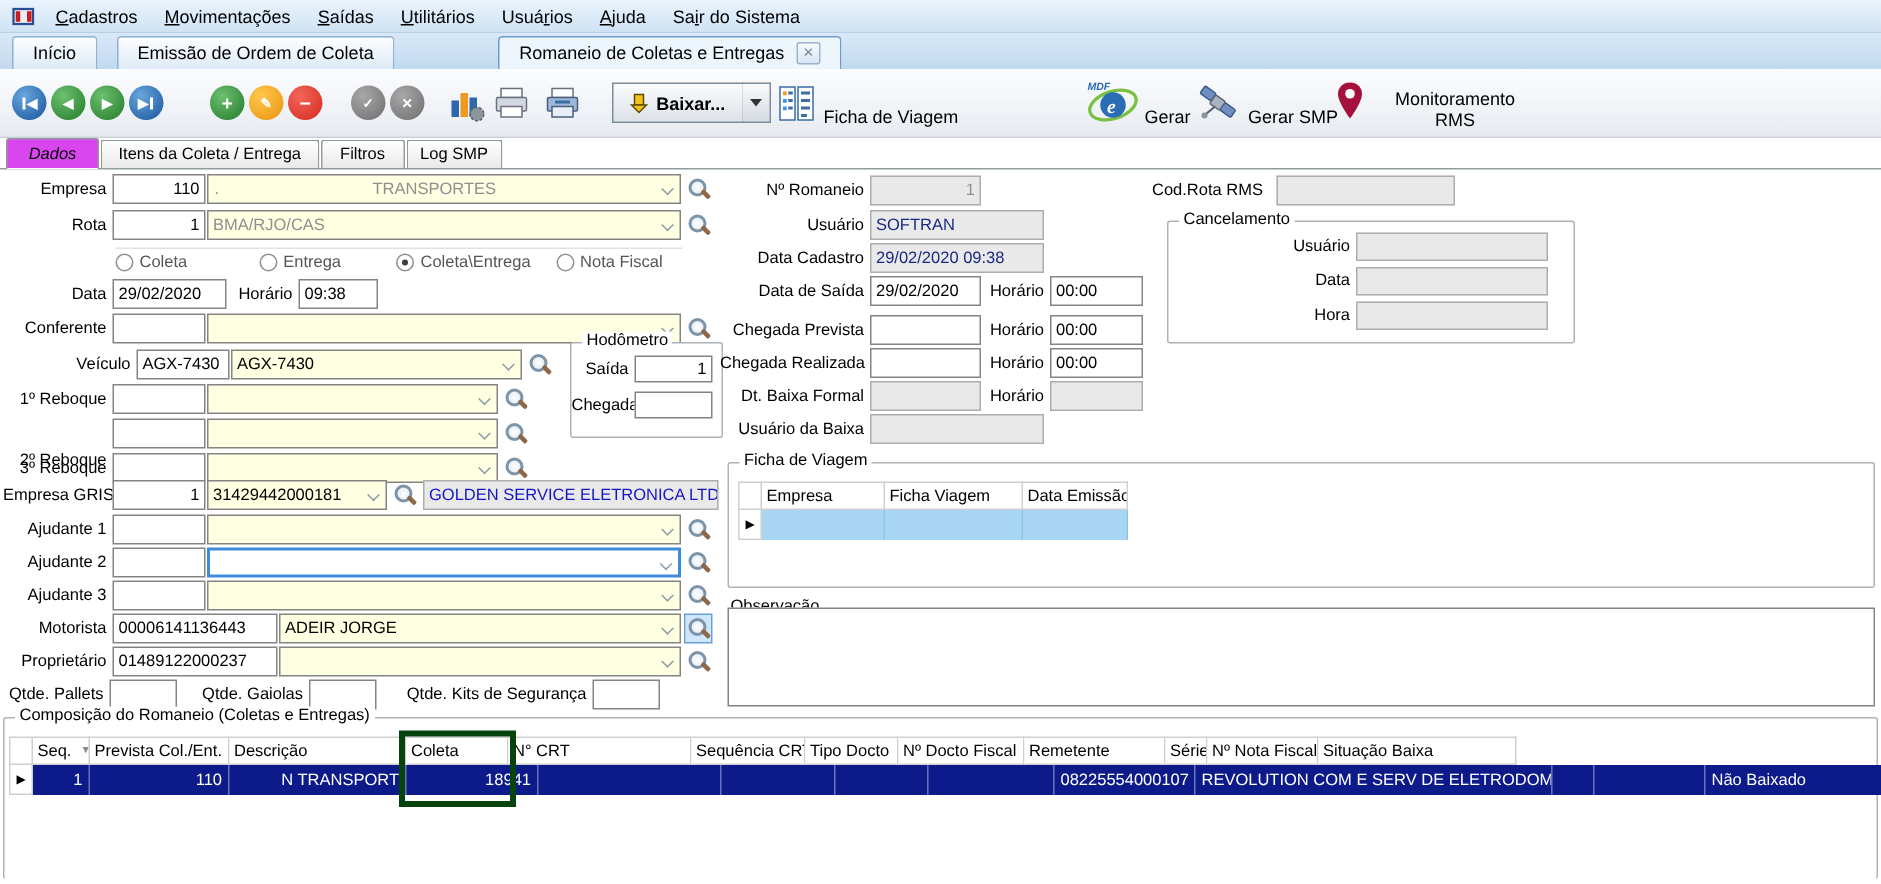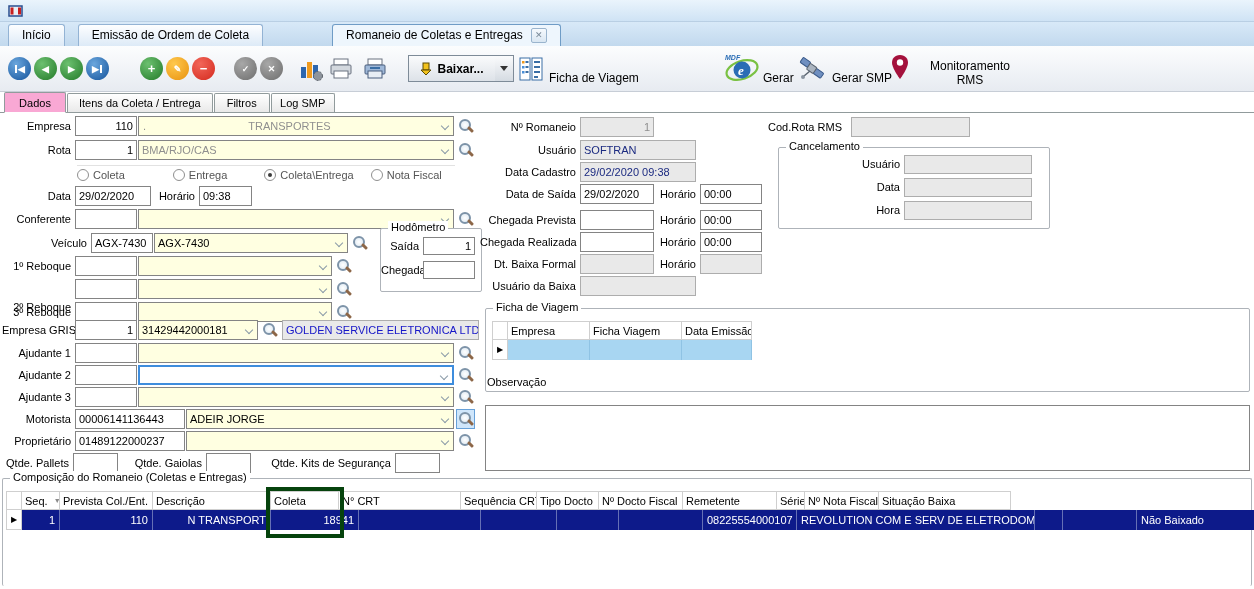--- a/index.html
+++ b/index.html
@@ -46,21 +46,21 @@
                   border:1px solid #7e8b98; border-left:none; background:linear-gradient(#fafbfc,#d5dbe2);
                   display:flex; align-items:center; justify-content:center; }
   .darr { width:0; height:0; border-left:4px solid transparent; border-right:4px solid transparent; border-top:5px solid #333; }
 
   
   .subtabs { position:absolute; left:0; top:92px; width:1254px; height:21px;
              border-bottom:1px solid #919b9c; background:#fff; display:flex; align-items:flex-end; padding-left:4px; }
   .subtab { border:1px solid #919b9c; border-bottom:none; border-radius:2px 2px 0 0;
             background:linear-gradient(#ffffff,#e9e9e9); padding:2px 11px; height:19px; margin-right:1px;
             display:flex; align-items:center; white-space:nowrap; }
-  .subtab.active { background:#f9a8d4; height:21px; position:relative; top:1px; border-bottom:1px solid #fff; }
+  .subtab.active { background:#d946ef; height:21px; position:relative; top:1px; border-bottom:1px solid #fff;font-style:italic; }
 
   
   .row { position:absolute; display:flex; align-items:center; height:22px; }
   .lbl { text-align:right; padding-right:4px; flex:none; white-space:nowrap; }
   .box { border:1px solid #848484; height:20px; background:#fff; display:flex; align-items:center;
          padding:0 3px; flex:none; position:relative; overflow:hidden; white-space:nowrap; }
   .yel { background:#ffffe1; }
   .dis { background:#e9e9e9; border-color:#adadad; }
   .rt  { justify-content:flex-end; }
   .ctr { justify-content:center; }
@@ -106,20 +106,29 @@
 </style>
 </head>
 <body>
 
 <div class="menubar">
   <svg class="appicon" viewBox="0 0 16 14">
     <rect x="1" y="2" width="13" height="10" fill="#e8eef5" stroke="#2a4d8f" stroke-width="1.5"></rect>
     <rect x="2.5" y="3.5" width="3" height="7" fill="#c81e1e"></rect>
     <rect x="10" y="3.5" width="3" height="7" fill="#c81e1e"></rect>
   </svg>
+  <div id="menubar-items" style="display:flex;">
+      <span class="menu-item"><u>C</u>adastros</span>
+      <span class="menu-item"><u>M</u>ovimentações</span>
+      <span class="menu-item"><u>S</u>aídas</span>
+      <span class="menu-item"><u>U</u>tilitários</span>
+      <span class="menu-item">Usuá<u>r</u>ios</span>
+      <span class="menu-item"><u>A</u>juda</span>
+      <span class="menu-item">Sa<u>i</u>r do Sistema</span>
+    </div>
 </div>
 
 <div class="tabstrip">
   <div class="tab">
       <span>Início</span>
     </div>
   <div class="tab" style="margin-left:6px;">
       <span>Emissão de Ordem de Coleta</span>
     </div>
   <div class="tab active" style="margin-left:62px;">
@@ -509,21 +518,21 @@
     <div class="g-row blue">
       <div class="g-c g-marker" style="width: 16px;">
         <span class="row-marker">▶</span>
       </div>
       <div class="g-c" style="width: 82px; justify-content: flex-start;"></div>
       <div class="g-c" style="width: 92px; justify-content: flex-start;"></div>
       <div class="g-c" style="width: 70px; justify-content: flex-start;"></div>
     </div>
   </div>
 
-<div style="position:absolute;left:487px;top:376px;text-align:center;">Observação</div>
+<div style="position:absolute;left:487px;top:398px;text-align:center;">Observação</div>
 <textarea class="obs" value="" style=""></textarea>
 
 <div class="group" style="left:2px;top:478px;width:1250px;height:108px;border-bottom:none;">
   <span class="gtitle">Composição do Romaneio (Coletas e Entregas)</span>
 </div>
 <div class="grid" id="comp-grid" style="left:6px;top:491px;">
     <div class="g-hrow">
       <div class="g-h" style="width: 16px;"></div>
       <div class="g-h" style="width: 38px;">
         <span>Seq.</span>

